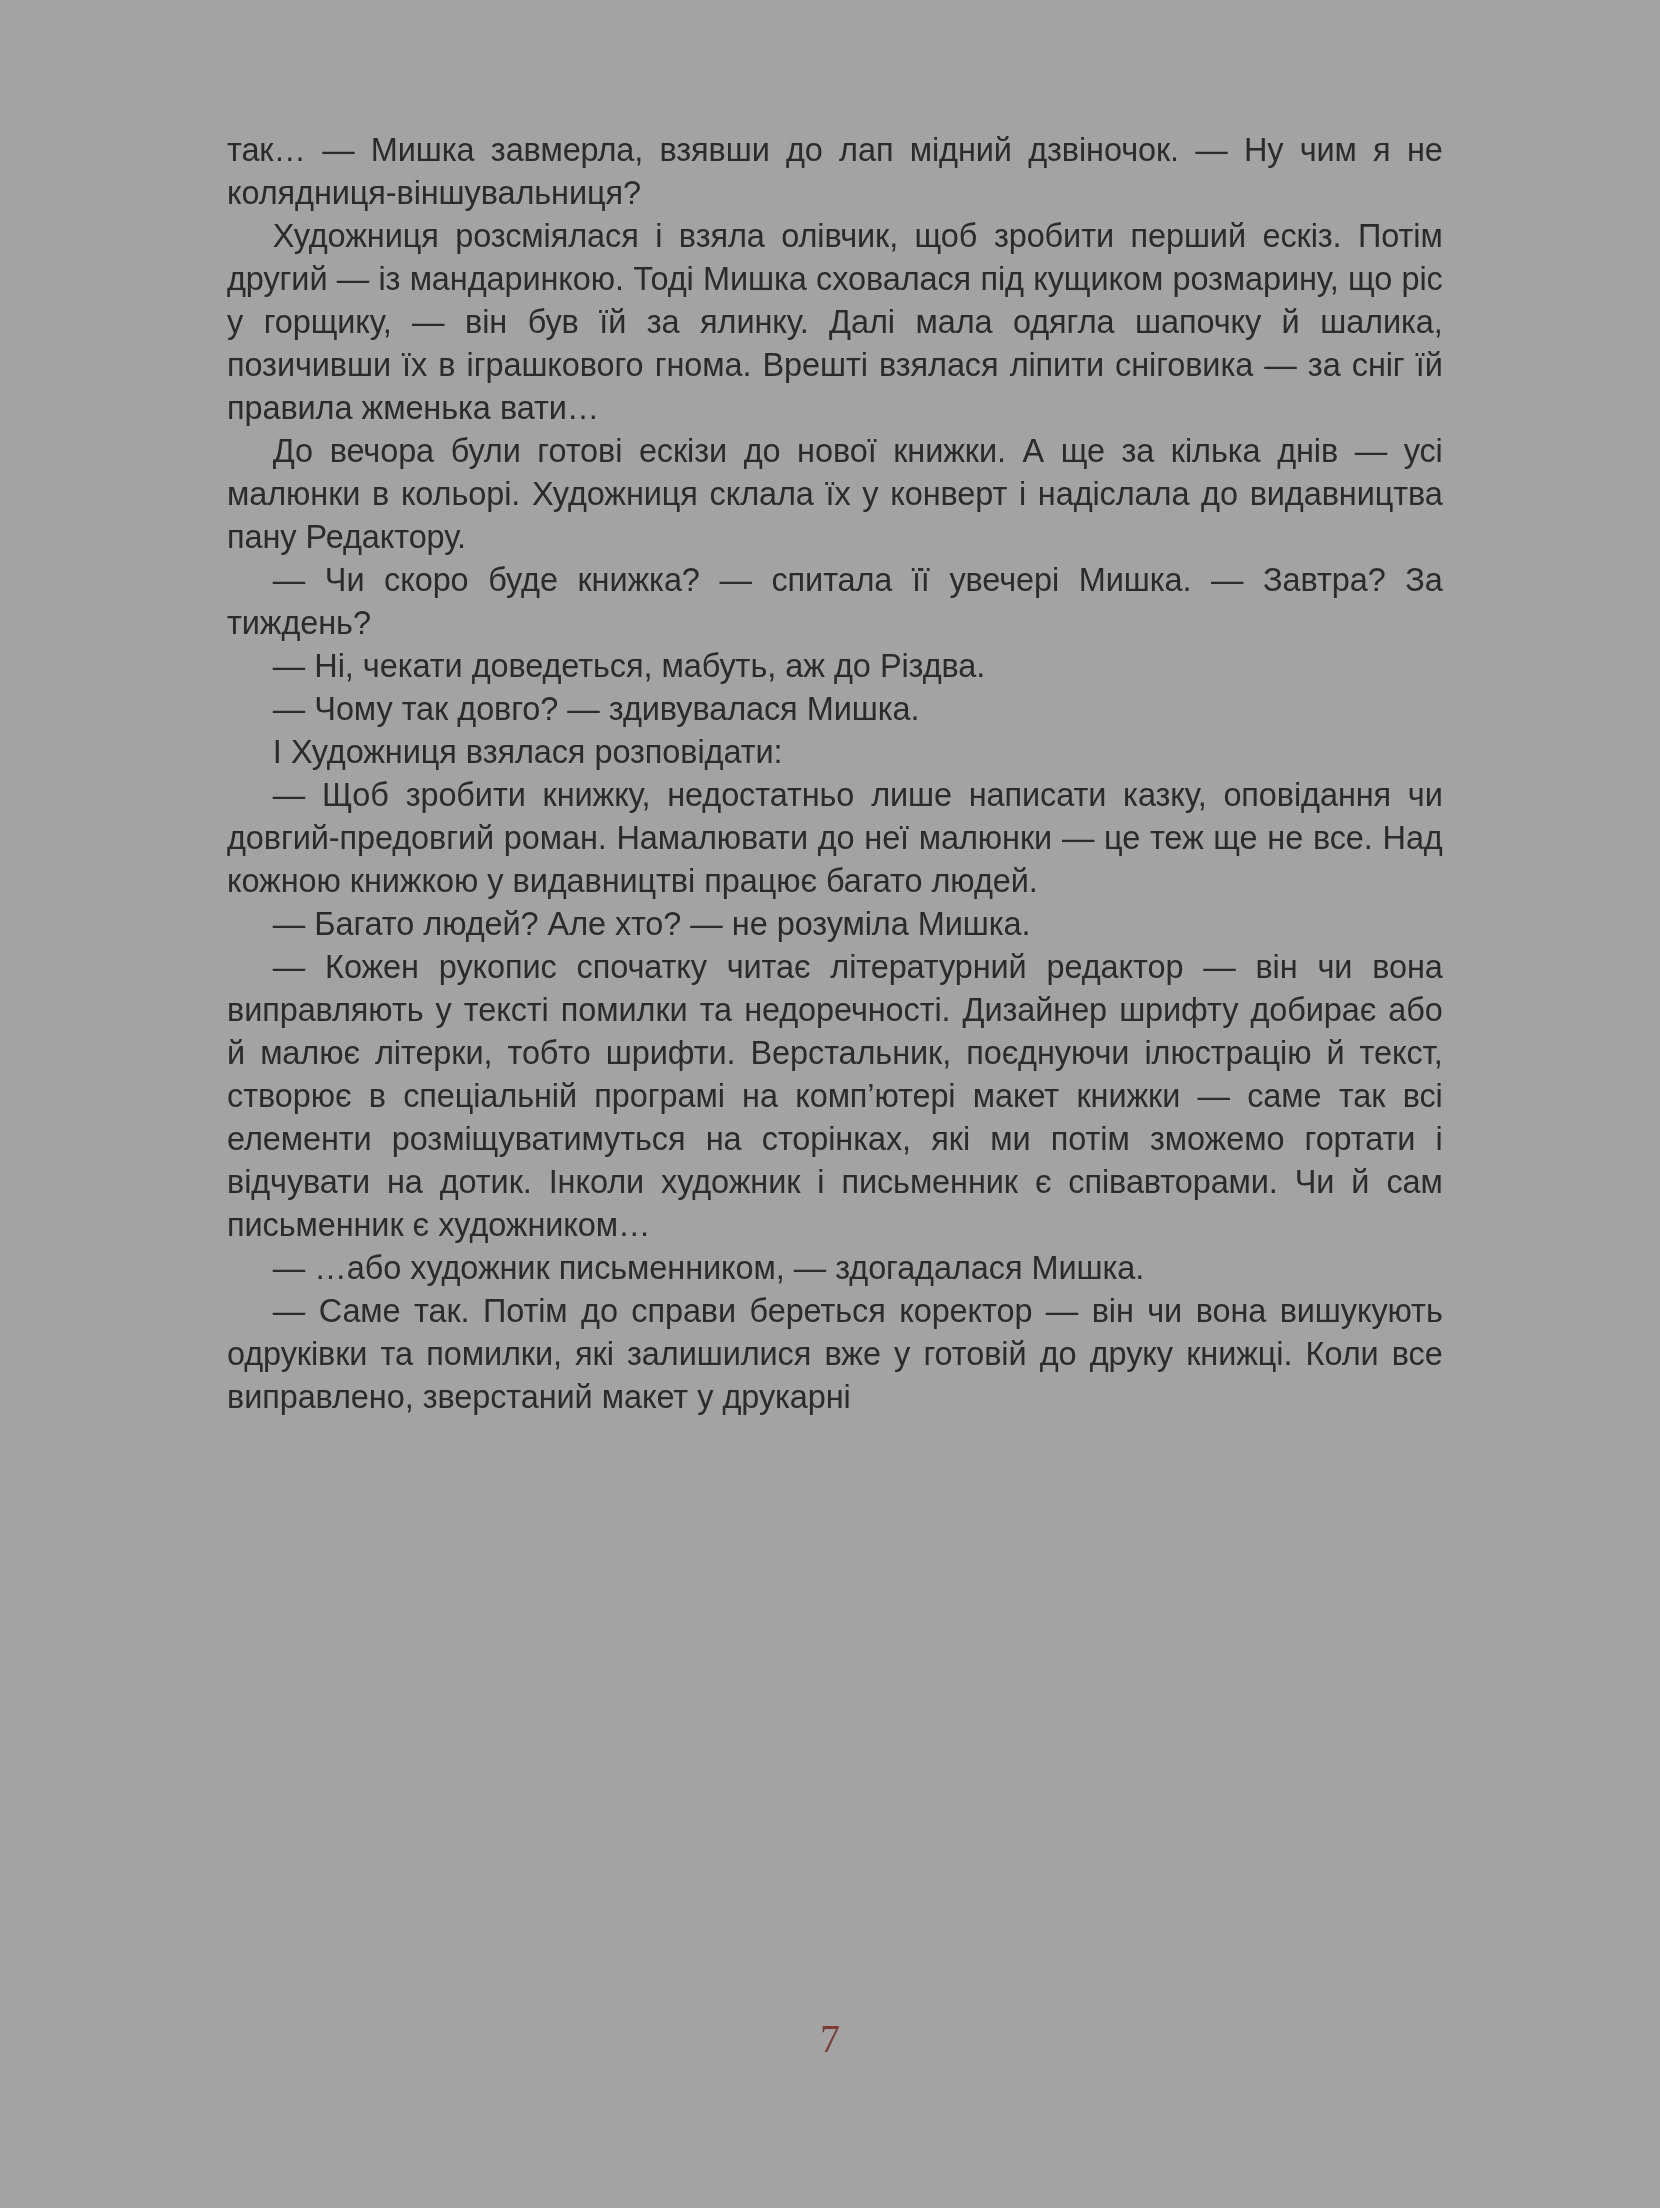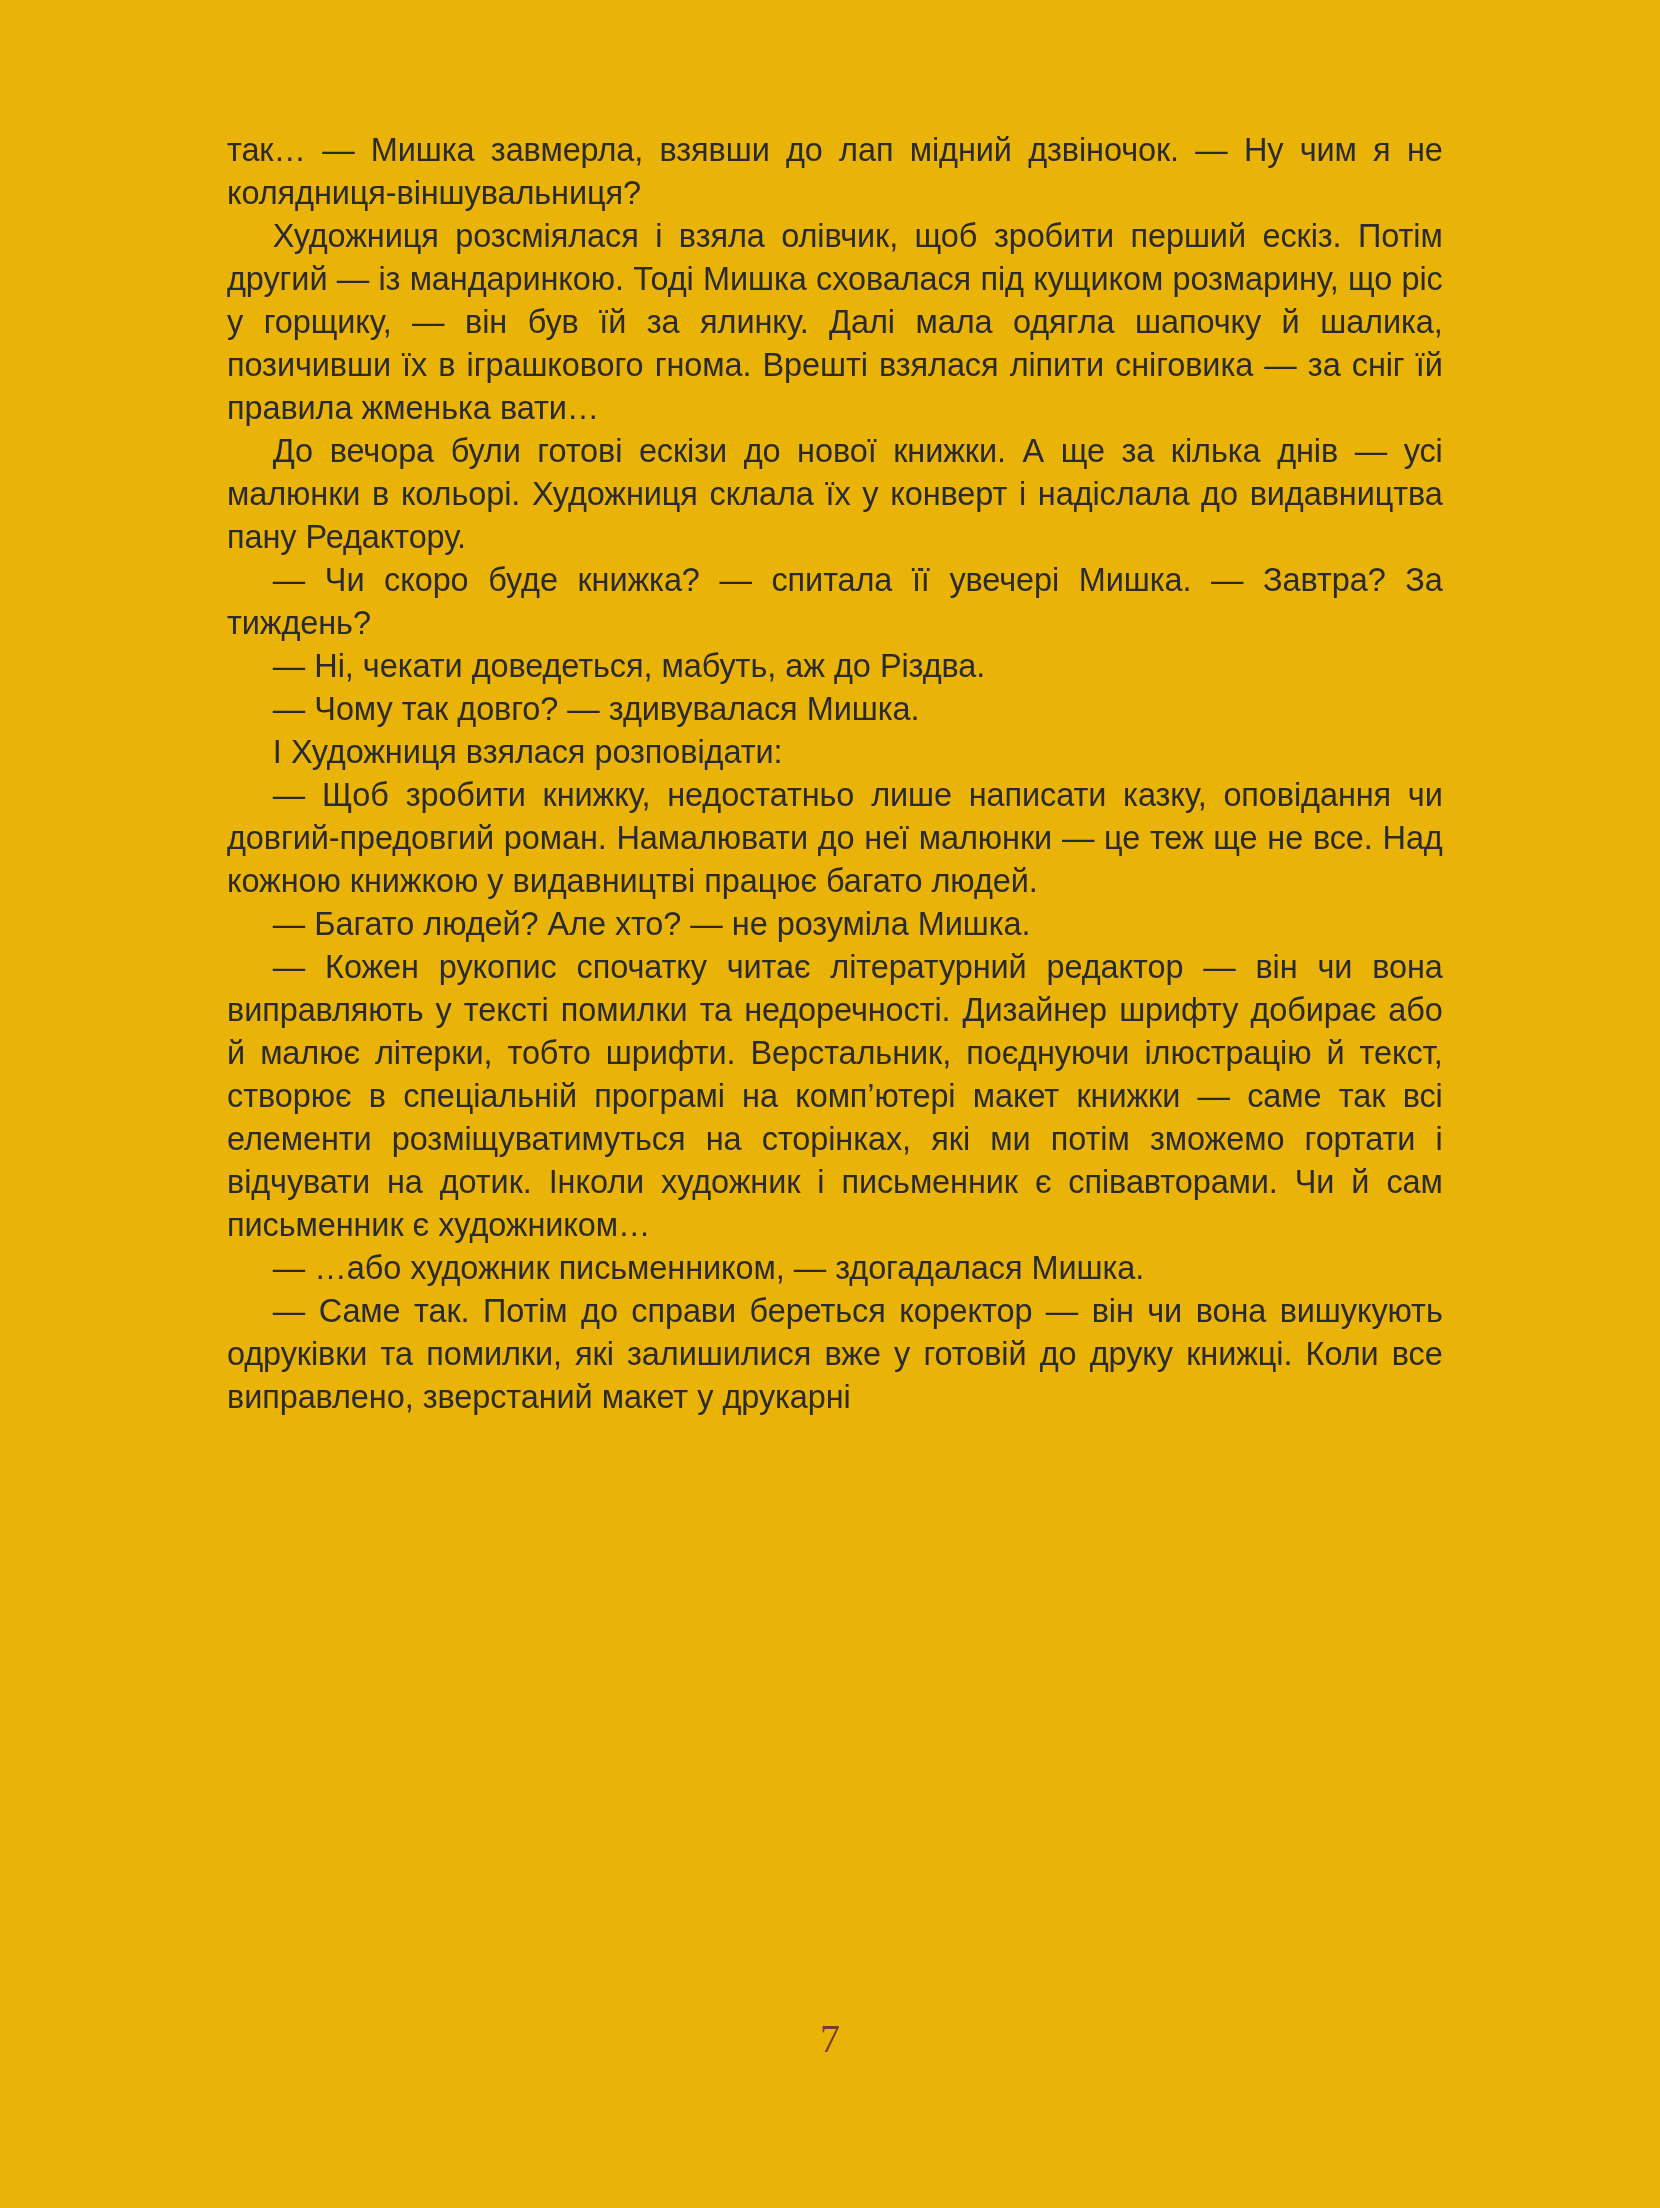--- a/index.html
+++ b/index.html
@@ -12,21 +12,21 @@
     height: 2208px;
     position: relative;
     overflow: hidden;
     font-family: "Liberation Sans", "DejaVu Sans", sans-serif;
     -webkit-font-smoothing: antialiased;
   }
 
   .page {
     position: absolute;
     inset: 0;
-    background: #eab308;
+    background: #a3a3a3;
   }
 
   .text-column {
     position: absolute;
     left: 227px;
     top: 128px;
     width: 1216px;
   }
 
   .para {

